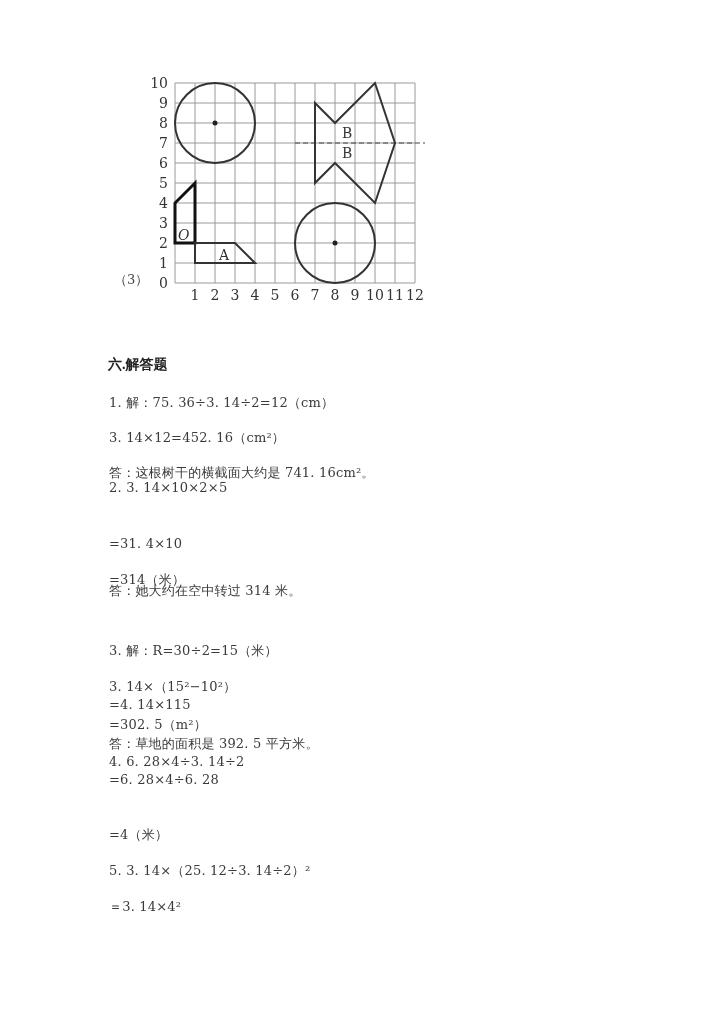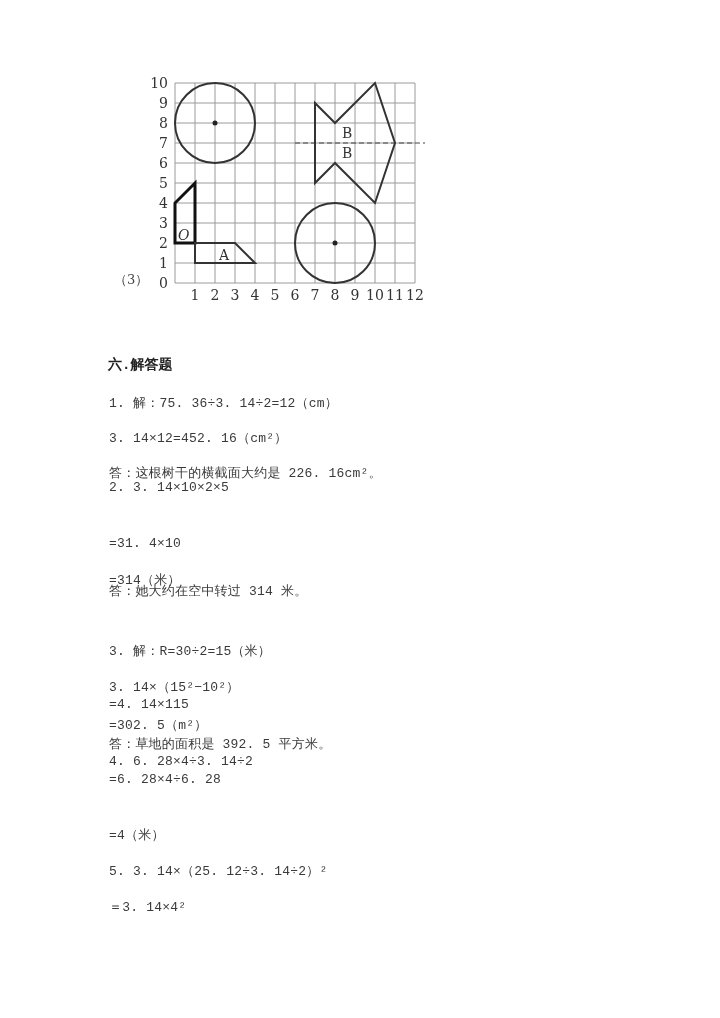--- a/index.html
+++ b/index.html
@@ -11,26 +11,26 @@
   .figure {
     position: absolute; left: 100px; top: 71px; width: 340px; height: 240px;
   }
   .figure svg { position: absolute; left: 0; top: 0; }
   .fig-label {
     position: absolute; left: 14px; top: 200px; font-size: 13px; color: #444;
     font-family: "DejaVu Serif", serif;
   }
   .section-title {
     position: absolute; left: 108px; top: 356px;
-    font-family: Liberation Mono, monospace;
+    font-family: Liberation Serif, serif;
     font-weight: bold; font-size: 14px; color: #222;
   }
   .line {
     position: absolute; left: 109px; font-size: 13px; color: #3a3a3a;
-    white-space: nowrap; letter-spacing: 0.2px; font-family: Liberation Mono, monospace;
+    white-space: nowrap; letter-spacing: 0.2px;
   }
 </style>
 </head>
 <body>
 
 <div class="figure">
   <svg width="340" height="240" viewBox="0 0 340 240">
 
     <g stroke="#9a9a9a" stroke-width="1">
       <line x1="75" y1="12" x2="75" y2="212"></line>
@@ -106,21 +106,21 @@
     <text x="242" y="67" font-family="DejaVu Serif, serif" font-size="14" fill="#333">B</text>
     <text x="242" y="87" font-family="DejaVu Serif, serif" font-size="14" fill="#333">B</text>
   </svg>
   <div class="fig-label">（3）</div>
 </div>
 
 <div class="section-title">六.解答题</div>
 
 <div class="line" style="top:394px">1. 解：75. 36÷3. 14÷2=12（cm）</div>
 <div class="line" style="top:429px">3. 14×12=452. 16（cm²）</div>
-<div class="line" style="top:464px">答：这根树干的横截面大约是 226. 16cm²。</div>
+<div class="line" style="top:464px">答：这根树干的横截面大约是 741. 16cm²。</div>
 <div class="line" style="top:480px">2. 3. 14×10×2×5</div>
 <div class="line" style="top:536px">=31. 4×10</div>
 <div class="line" style="top:571px">=314（米）</div>
 <div class="line" style="top:582px">答：她大约在空中转过 314 米。</div>
 <div class="line" style="top:642px">3. 解：R=30÷2=15（米）</div>
 <div class="line" style="top:678px">3. 14×（15²−10²）</div>
 <div class="line" style="top:697px">=4. 14×115</div>
 <div class="line" style="top:716px">=302. 5（m²）</div>
 <div class="line" style="top:735px">答：草地的面积是 392. 5 平方米。</div>
 <div class="line" style="top:754px">4. 6. 28×4÷3. 14÷2</div>

